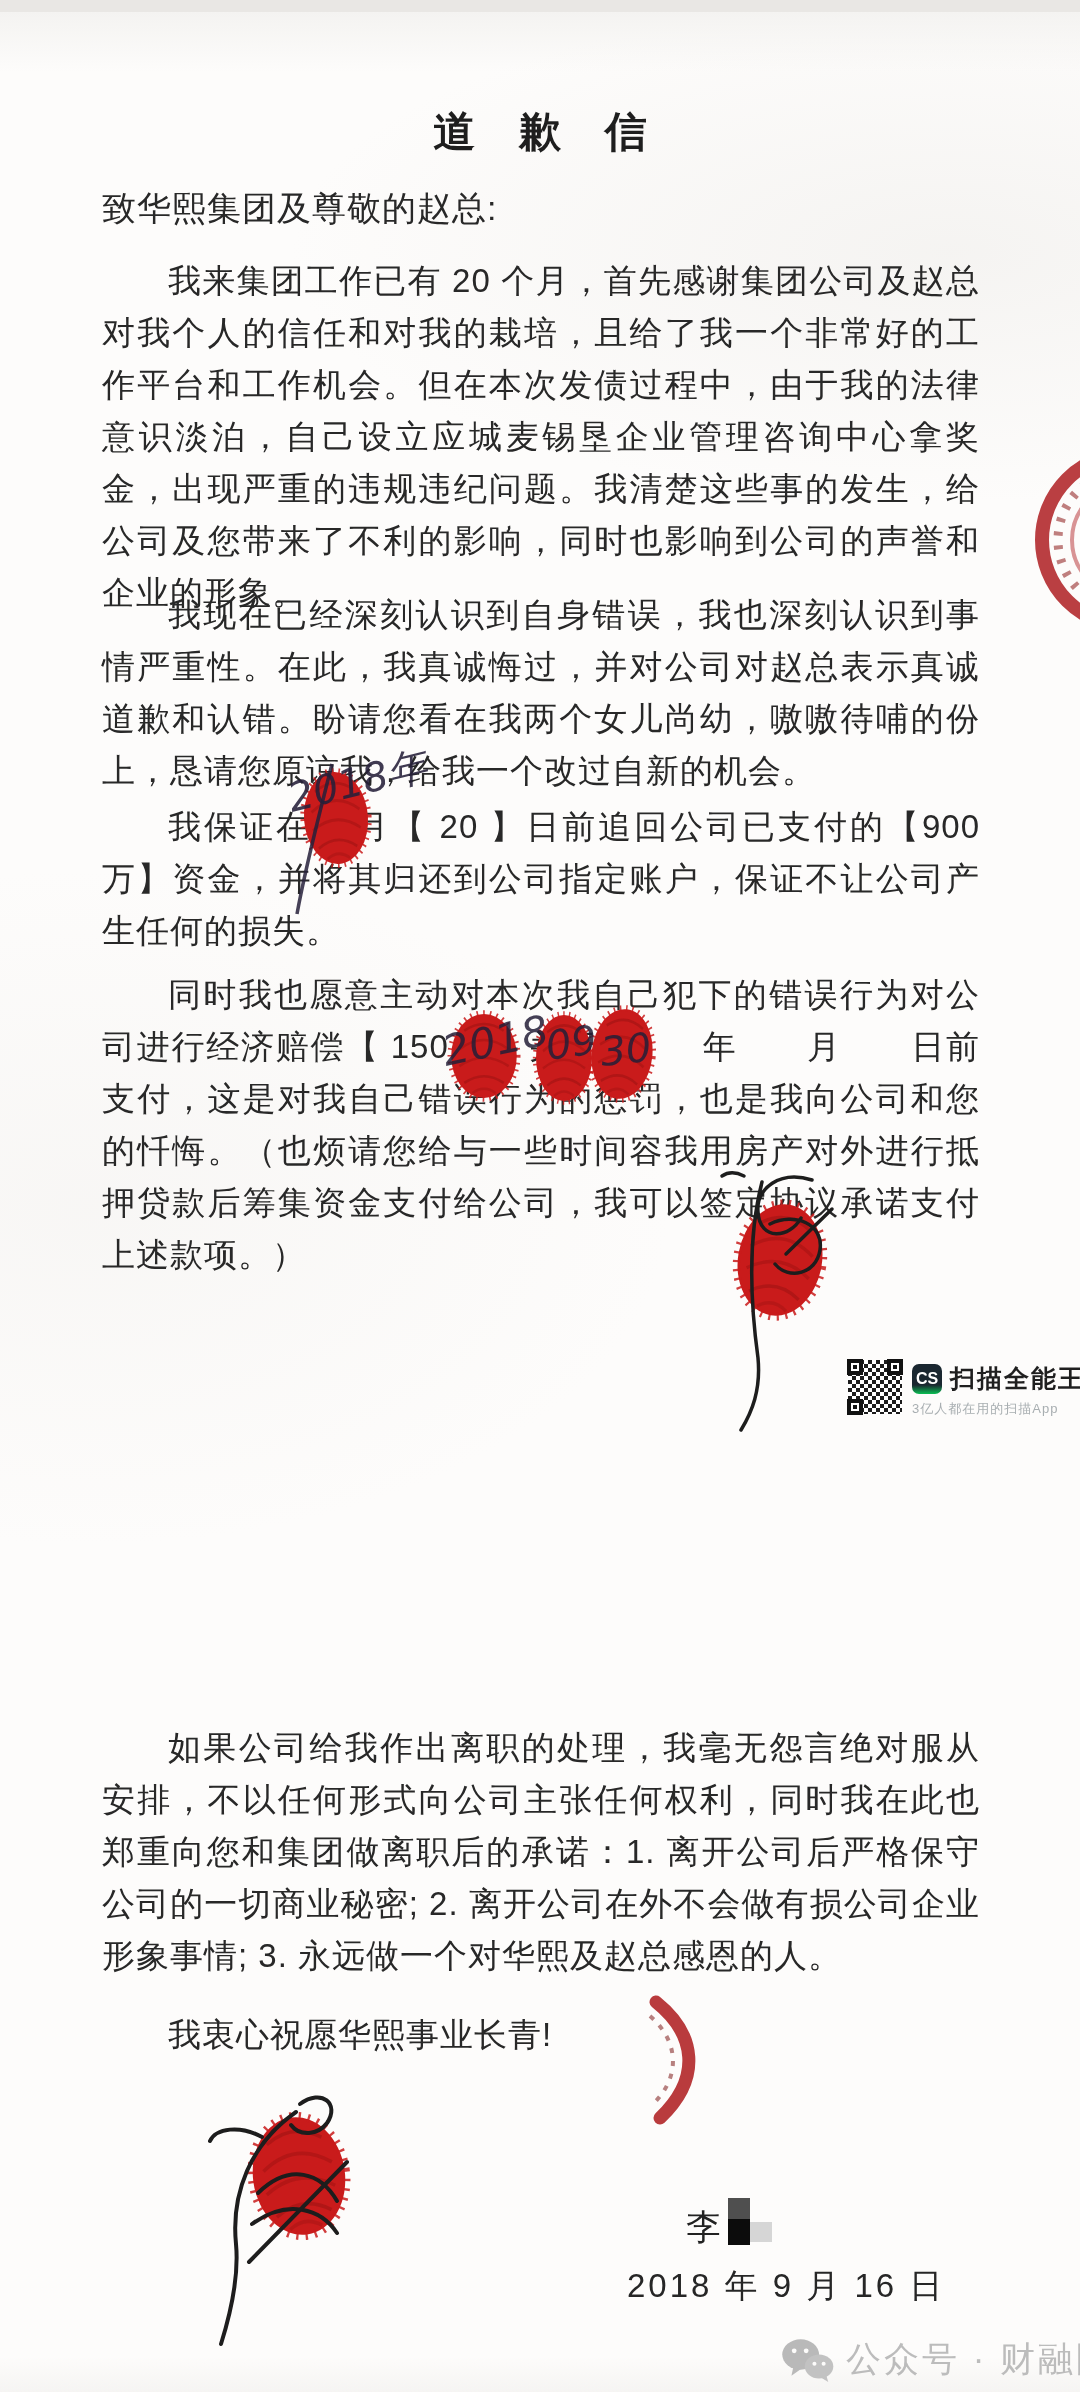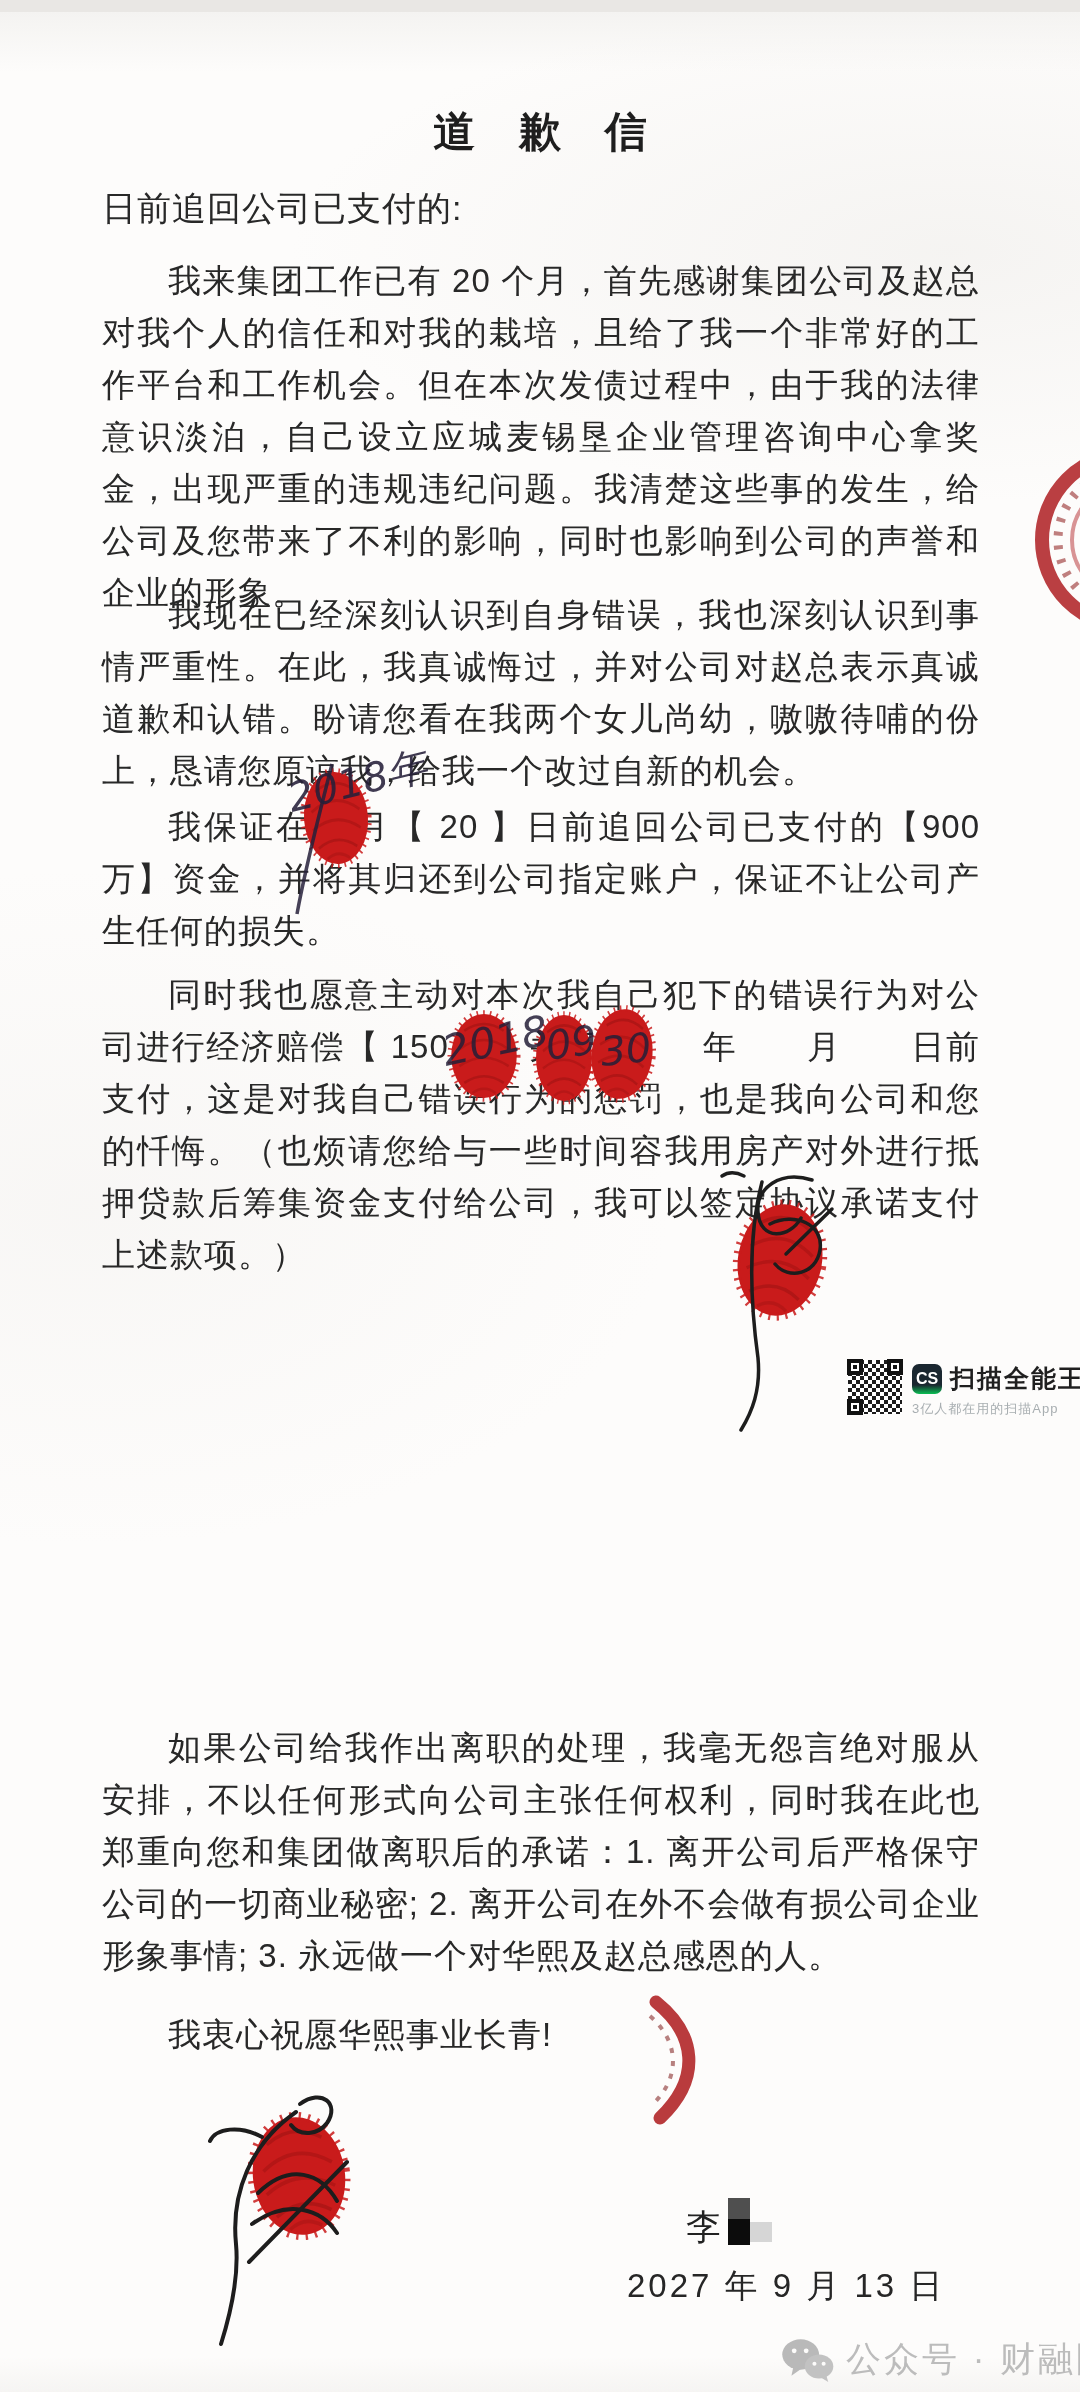--- a/index.html
+++ b/index.html
@@ -64,35 +64,35 @@
   .overlay{position:absolute;inset:0;pointer-events:none;}
   .hw{font-family:"DejaVu Sans",sans-serif;font-style:italic;}
 </style>
 </head>
 <body>
 
 <div class="page">
 
   <h1 class="title">道 歉 信</h1>
 
-  <p class="para salutation" style="top:170px">日前追回公司已支付的:</p>
+  <p class="para salutation" style="top:170px">致华熙集团及尊敬的赵总:</p>
   <p class="para" style="top:243px">我来集团工作已有 20 个月，首先感谢集团公司及赵总对我个人的信任和对我的栽培，且给了我一个非常好的工作平台和工作机会。但在本次发债过程中，由于我的法律意识淡泊，自己设立应城麦锡垦企业管理咨询中心拿奖金，出现严重的违规违纪问题。我清楚这些事的发生，给公司及您带来了不利的影响，同时也影响到公司的声誉和企业的形象。</p>
   <p class="para" style="top:577px">我现在已经深刻认识到自身错误，我也深刻认识到事情严重性。在此，我真诚悔过，并对公司对赵总表示真诚道歉和认错。盼请您看在我两个女儿尚幼，嗷嗷待哺的份上，恳请您原谅我，给我一个改过自新的机会。</p>
   <p class="para" style="top:789px">我保证在 9 月【 20 】日前追回公司已支付的【900 万】资金，并将其归还到公司指定账户，保证不让公司产生任何的损失。</p>
   <p class="para" style="top:957px">同时我也愿意主动对本次我自己犯下的错误行为对公司进行经济赔偿【 150 万】并于　　　年　　月　　日前支付，这是对我自己错误行为的惩罚，也是我向公司和您的忏悔。（也烦请您给与一些时间容我用房产对外进行抵押贷款后筹集资金支付给公司，我可以签定协议承诺支付上述款项。）</p>
   <p class="para" style="top:1710px">如果公司给我作出离职的处理，我毫无怨言绝对服从安排，不以任何形式向公司主张任何权利，同时我在此也郑重向您和集团做离职后的承诺：1. 离开公司后严格保守公司的一切商业秘密; 2. 离开公司在外不会做有损公司企业形象事情; 3. 永远做一个对华熙及赵总感恩的人。</p>
   <p class="para" style="top:1997px">我衷心祝愿华熙事业长青!</p>
 
   <div class="signer">
     <span class="signer-name">李</span>
     <span class="redact r1"></span>
     <span class="redact r2"></span>
     <span class="redact r3"></span>
   </div>
-  <div class="letter-date">2027 年 9 月 13 日</div>
+  <div class="letter-date">2018 年 9 月 16 日</div>
 
   <div class="scanner">
     <div class="qr">
       <span class="finder f1"></span>
       <span class="finder f2"></span>
       <span class="finder f3"></span>
     </div>
     <div class="cs-right">
       <div class="cs-row">
         <div class="cs-logo">

